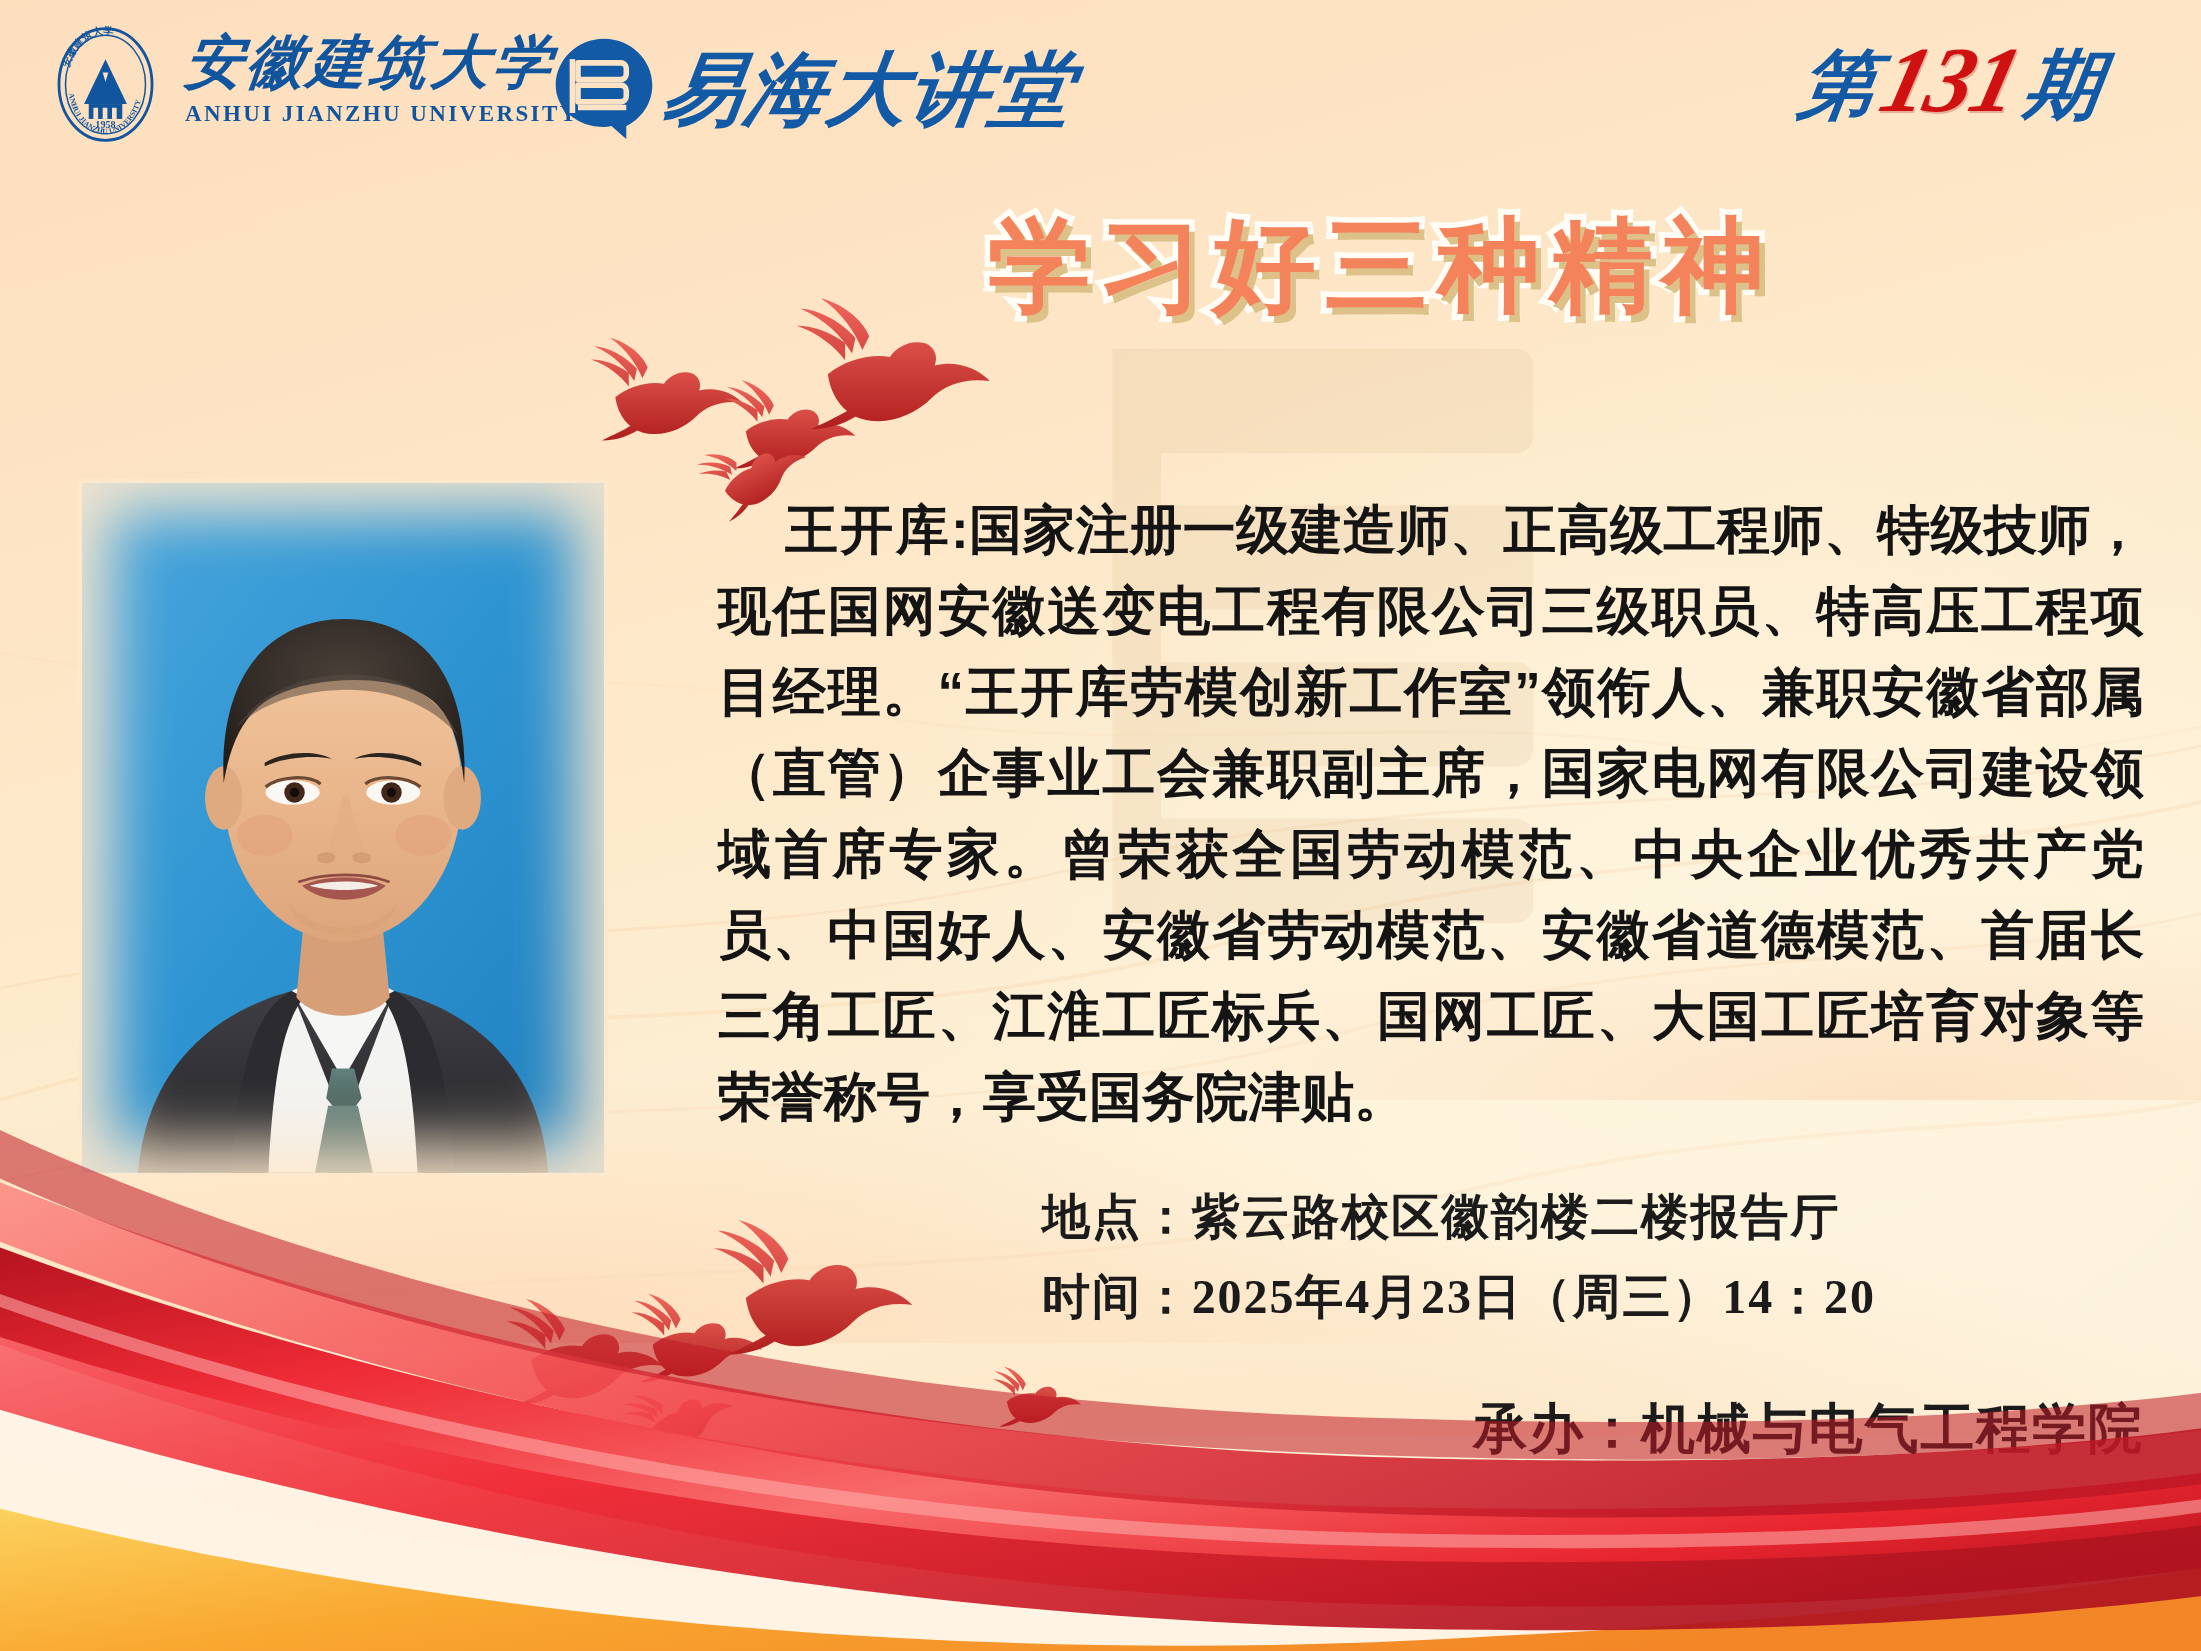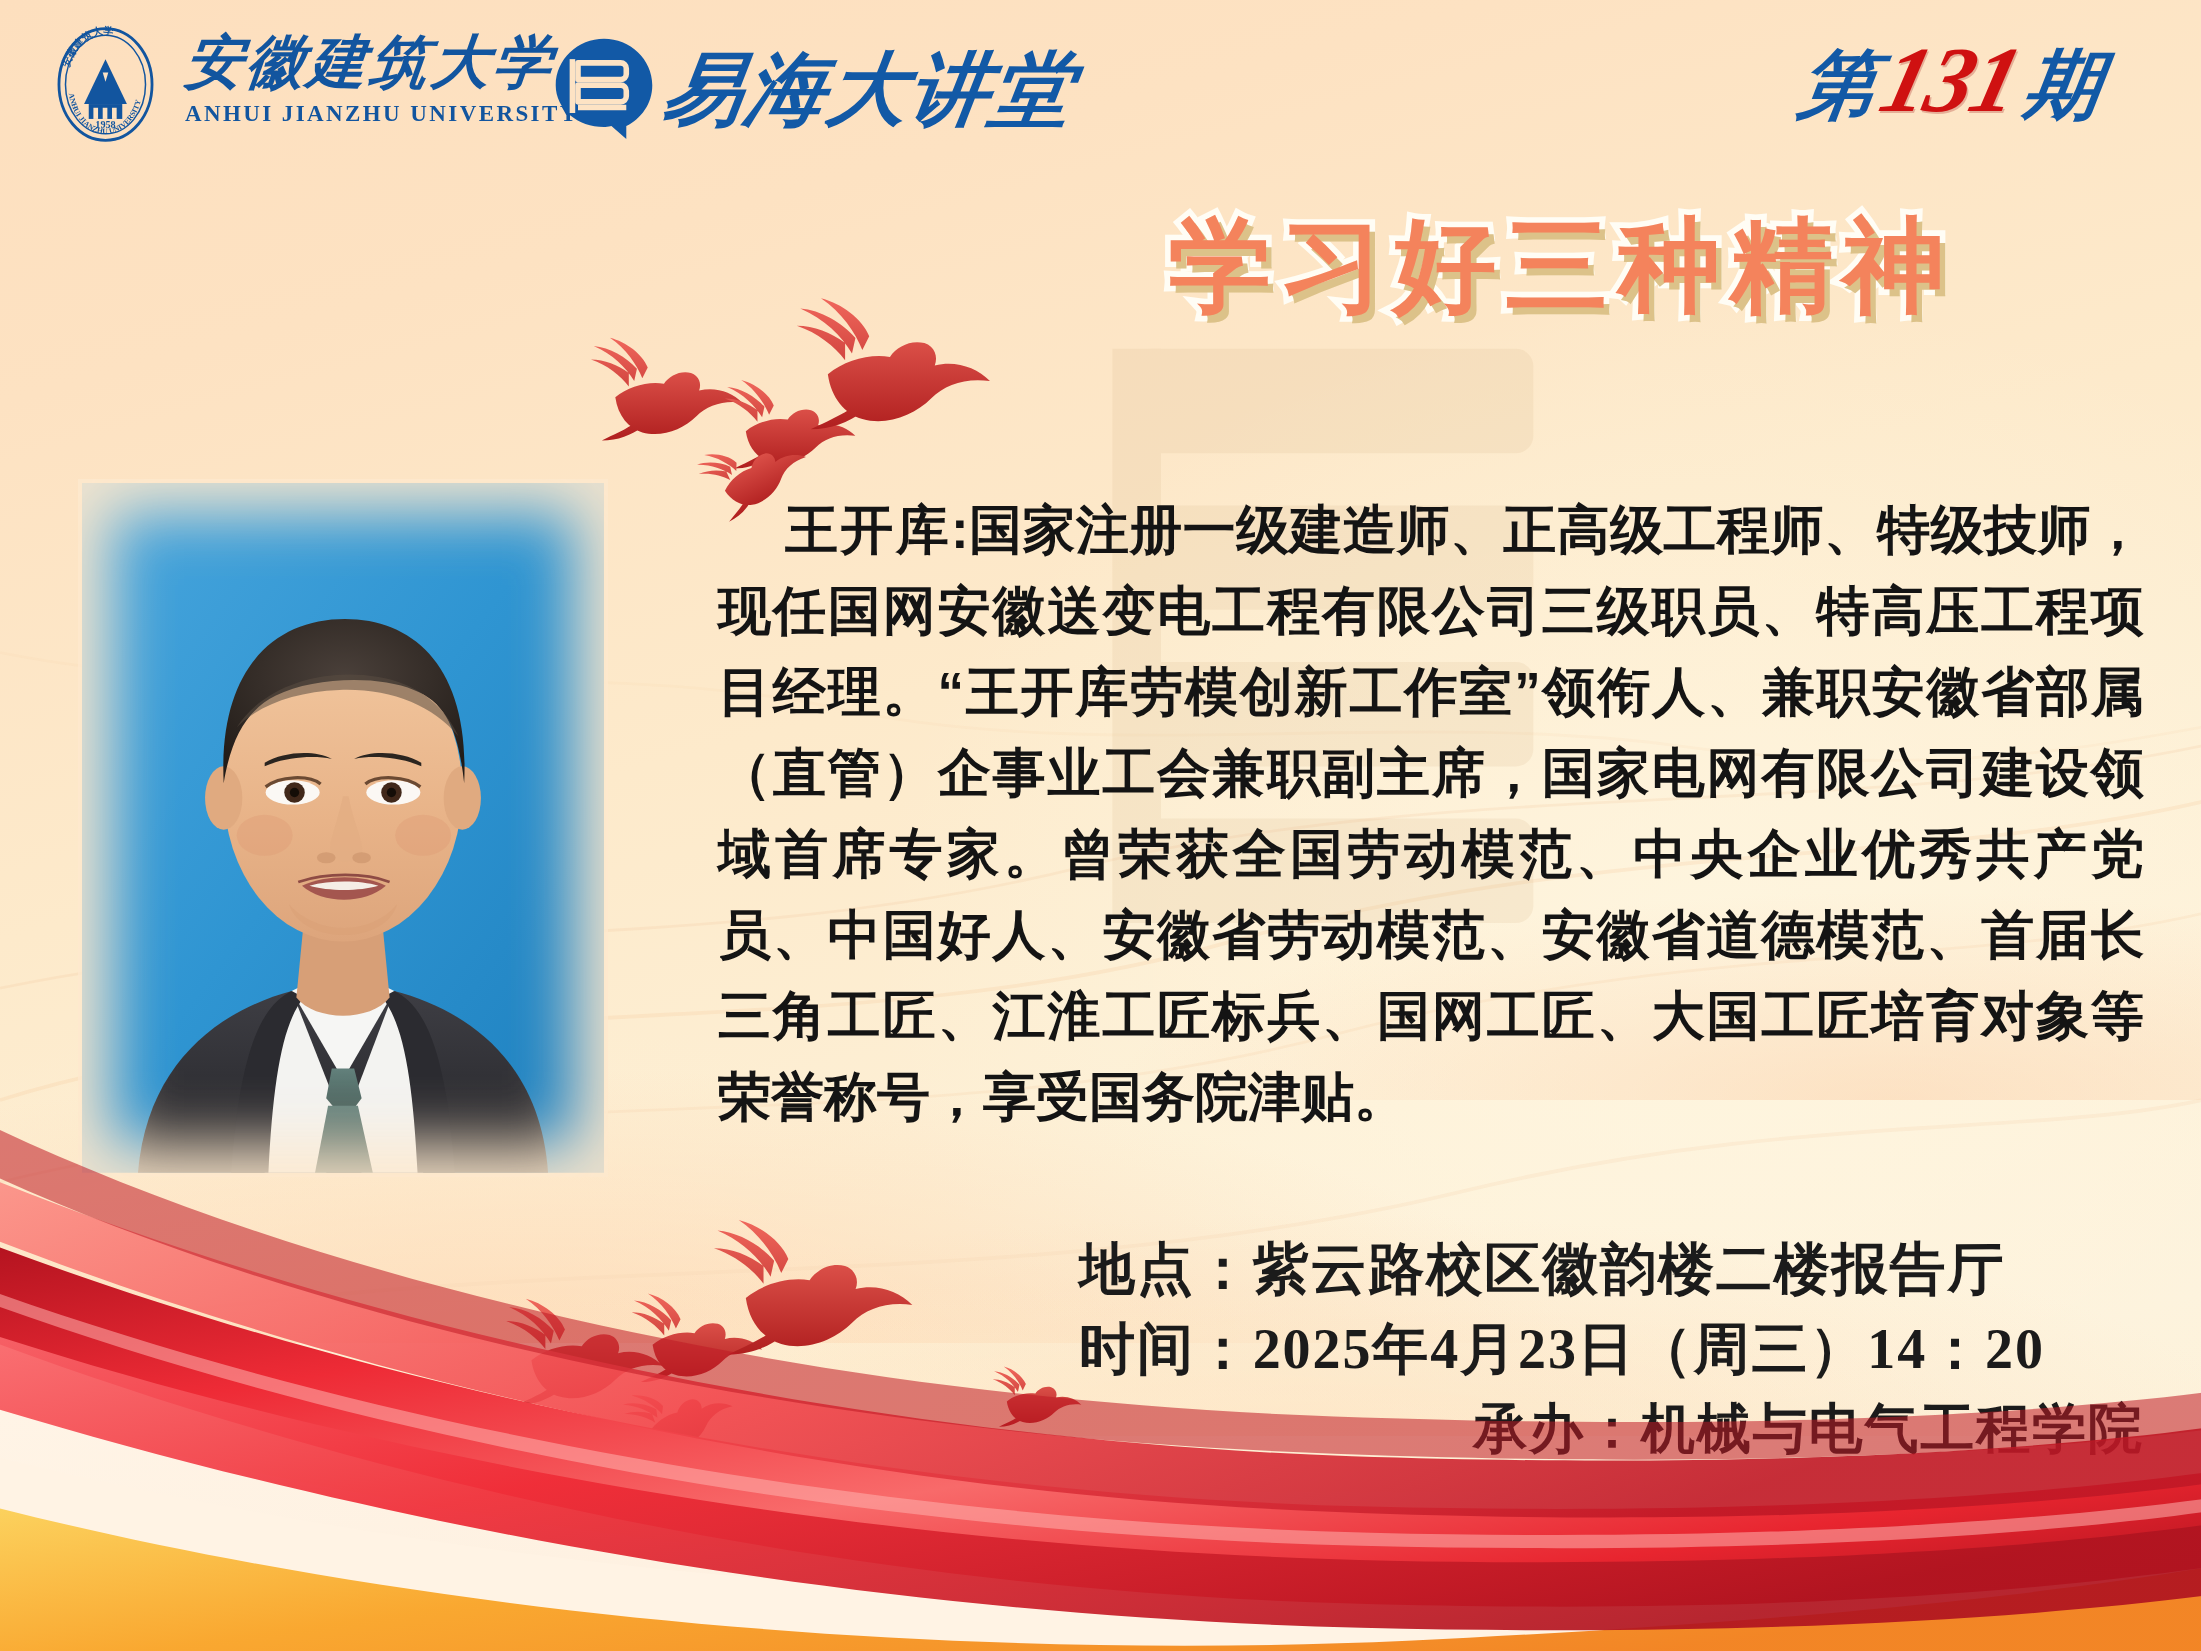--- a/index.html
+++ b/index.html
@@ -67,21 +67,21 @@
   }
   .issue-num{
     font-family:"Liberation Serif","DejaVu Serif",serif;
     font-size:93px;font-weight:bold;color:#cf1111;
     font-style:italic;letter-spacing:-1.9px;
     transform:skewX(-14deg);margin:0 7.5px;
     text-shadow:1.9px 1.9px 0 rgba(160,10,10,.25);
   }
 
   
-  .title{position:absolute;left:988px;top:203px;width:1147px;text-align:center;}
+  .title{position:absolute;left:988px;top:203px;width:1147px;text-align:left;}
   .title-line{
     font-family:"Liberation Sans","DejaVu Sans",sans-serif;
     font-size:103px;font-weight:bold;letter-spacing:9.3px;
     line-height:1.22;color:#f4835c;white-space:nowrap;
     -webkit-text-stroke:11.2px #fffdf5;
     paint-order:stroke fill;
     text-shadow:5.6px 6.5px 0 #dcc289;
   }
 
   
@@ -99,25 +99,24 @@
     position:absolute;left:718px;top:489px;width:1426px;
     font-family:"Liberation Sans","DejaVu Sans",sans-serif;
     font-size:53px;font-weight:bold;color:#141414;
     line-height:81px;text-align:justify;letter-spacing:0;
     text-indent:67px;
   }
   .bio .who{font-weight:bold;letter-spacing:1.9px;}
 
   
   .meta{
-    position:absolute;left:1042px;top:1229px;width:1100px;
+    position:absolute;left:1042px;top:1177px;width:1100px;
     font-family:"Liberation Serif","DejaVu Serif",serif;
-    font-size:56px;font-weight:bold;color:#1b1b1b;line-height:80px;
+    font-size:48px;font-weight:bold;color:#1b1b1b;line-height:80px;
     letter-spacing:1.9px;
-    margin-left:37px;
   }
   .hosts{
     position:absolute;right:58px;top:1389px;width:1025px;
     text-align:right;
     font-family:"Liberation Serif","DejaVu Serif",serif;
     font-size:54px;font-weight:bold;color:#1b1b1b;line-height:80px;
     letter-spacing:1.9px;
   }
 
   

